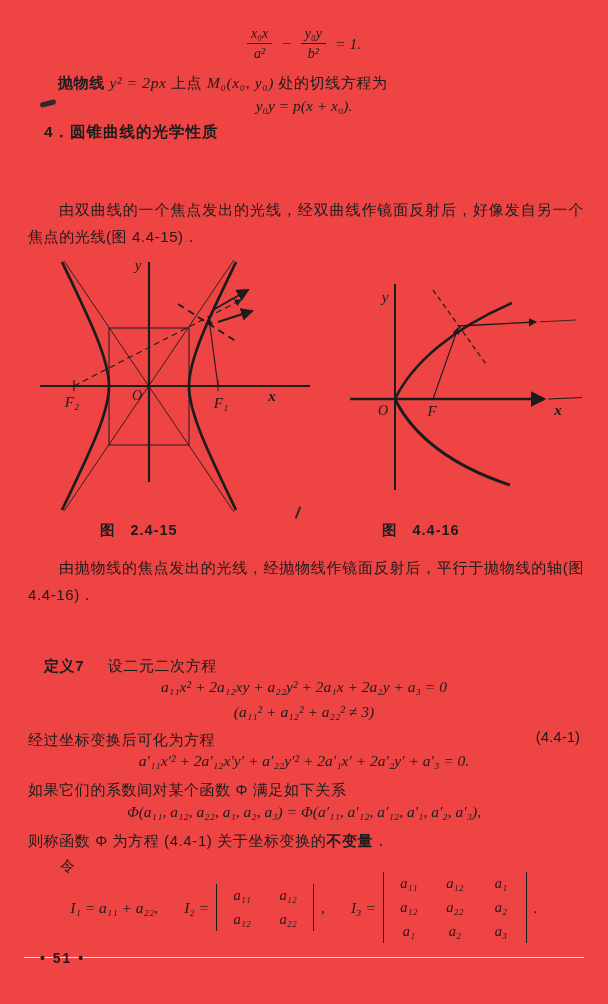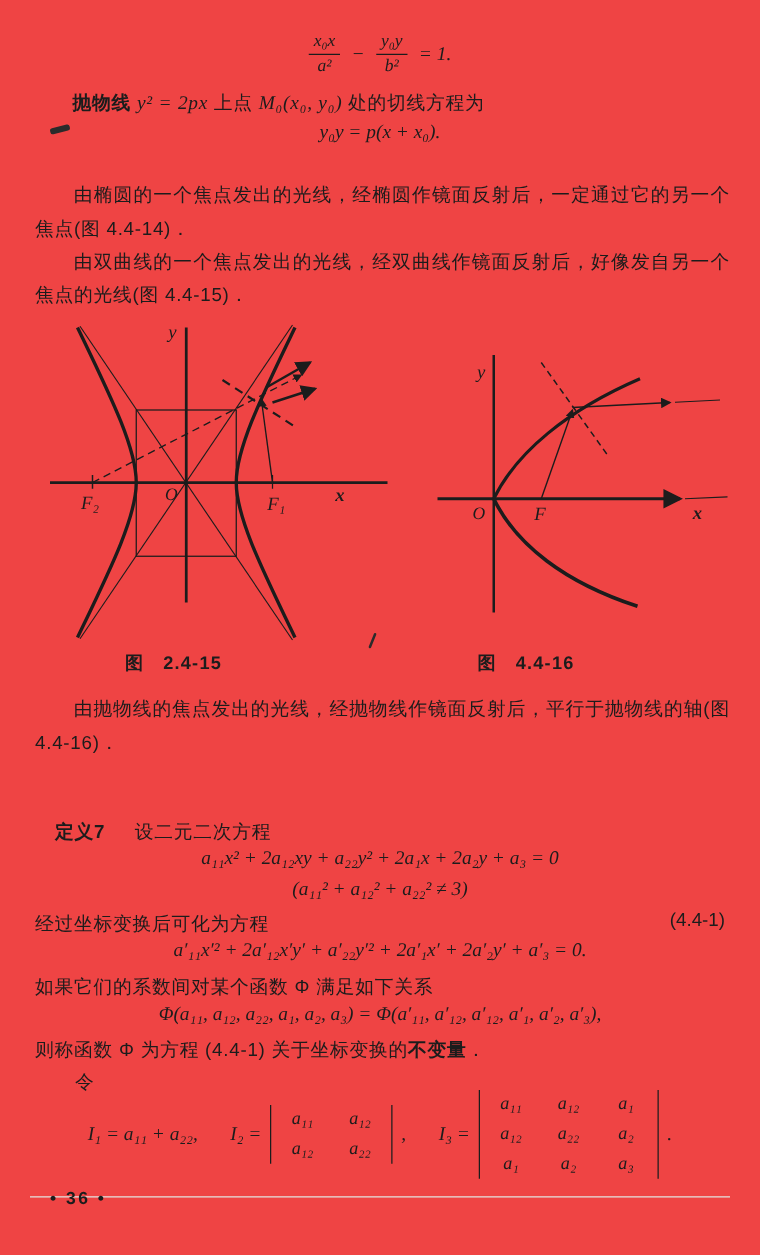--- a/index.html
+++ b/index.html
@@ -69,22 +69,22 @@
     <span class="math"> y² = 2px </span>
     <span>上点</span>
     <span class="math"> M₀(x₀, y₀) </span>
     <span>处的切线方程为</span>
   </div>
 
   <div class="abs center-row math" style="top:97px;">y₀y = p(x + x₀).</div>
 
   <div class="abs ink" style="top:101px; left:40px; width:16px; height:5px; transform:rotate(-14deg);"></div>
 
-
-  <div class="abs cjk para" style="top:144px;">由椭圆的一个焦点发出的光线，经椭圆作镜面反射后，一定通过它的另一个焦点(图 4.4-14)．</div>
+  <div class="abs cjk h-optics" style="top:119px; left:44px;">4．圆锥曲线的光学性质</div>
+
   <div class="abs cjk para" style="top:197px;">由双曲线的一个焦点发出的光线，经双曲线作镜面反射后，好像发自另一个焦点的光线(图 4.4-15)．</div>
 
   <div class="abs" style="top:252px; left:34px; width:292px; height:262px;">
     <svg width="292" height="262" viewBox="0 0 292 262">
       <defs>
         <marker id="ar15" viewBox="0 0 10 10" refX="8.5" refY="5" markerWidth="6.5" markerHeight="6.5" orient="auto-start-reverse">
           <path d="M0,0 L10,5 L0,10 z" fill="#1c1c1c"></path>
         </marker>
       </defs>
       <line x1="6" y1="134" x2="276" y2="134" stroke="#1c1c1c" stroke-width="2.2"></line>
@@ -198,15 +198,15 @@
           <span class="dcell">a₂</span>
           <span class="dcell">a₃</span>
         </span>
       </span>
       <span class="math">.</span>
     </span>
   </div>
 
   <div class="abs scanline" style="top:957px; left:24px; width:560px; height:1px;"></div>
 
-  <div class="abs pagenum" style="top:950px; left:40px;">• 36 •</div>
+  <div class="abs pagenum" style="top:950px; left:40px;">• 51 •</div>
 
 </div>
 
 </body></html>

